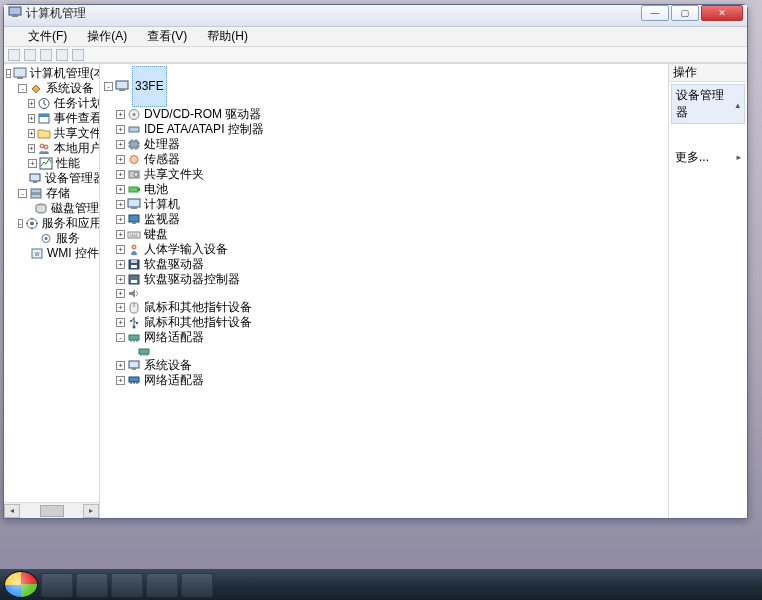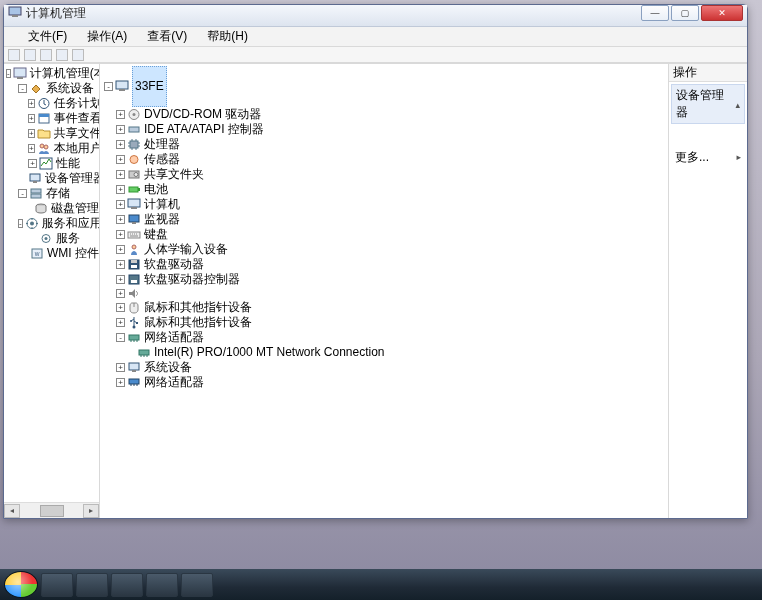--- a/index.html
+++ b/index.html
@@ -472,21 +472,20 @@
             <span class="lbl">网络适配器</span>
           </li>
         <li class="sub2">
             <span class="noexp"></span>
             <span class="ic">
               <svg viewBox="0 0 14 13">
                 <rect x="2" y="4" width="10" height="5" fill="#6a9" stroke="#376"></rect>
                 <path d="M4 9v2M7 9v2M10 9v2" stroke="#376"></path>
               </svg>
             </span>
-            <span class="lbl">Intel(R) PRO/1000 MT Network Connection</span>
           </li>
         <li class="sub1">
             <span class="expander">+</span>
             <span class="ic">
               <svg viewBox="0 0 14 13">
                 <rect x="2" y="2" width="10" height="7" fill="#d8e6f5" stroke="#357"></rect>
                 <rect x="5" y="9" width="4" height="2" fill="#888"></rect>
               </svg>
             </span>
             <span class="lbl">系统设备</span>

